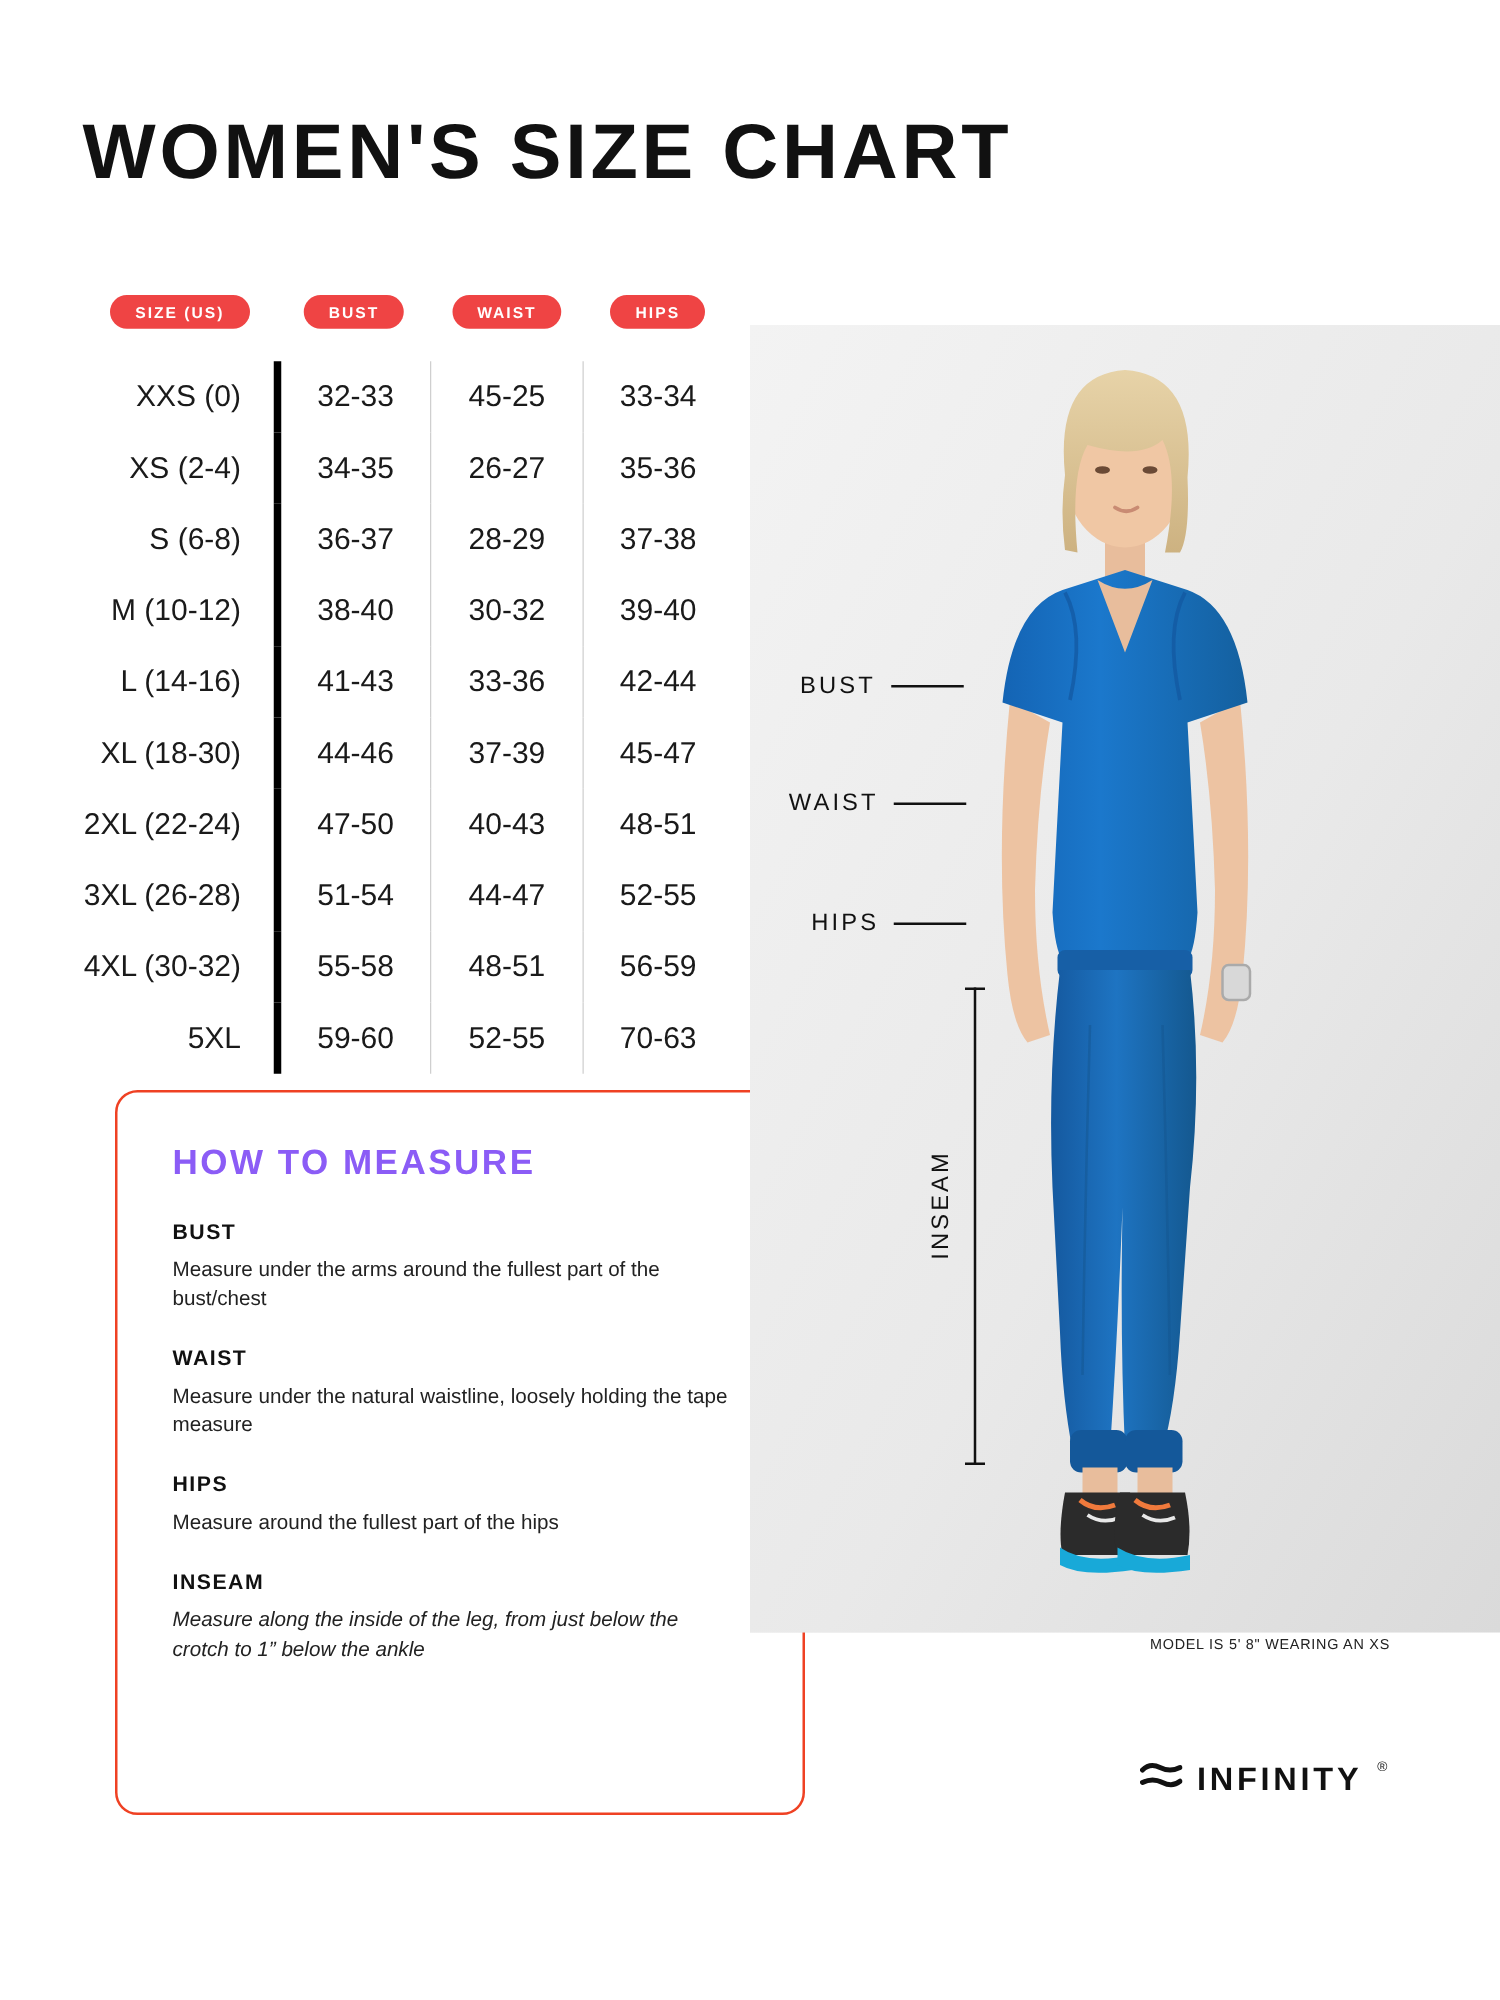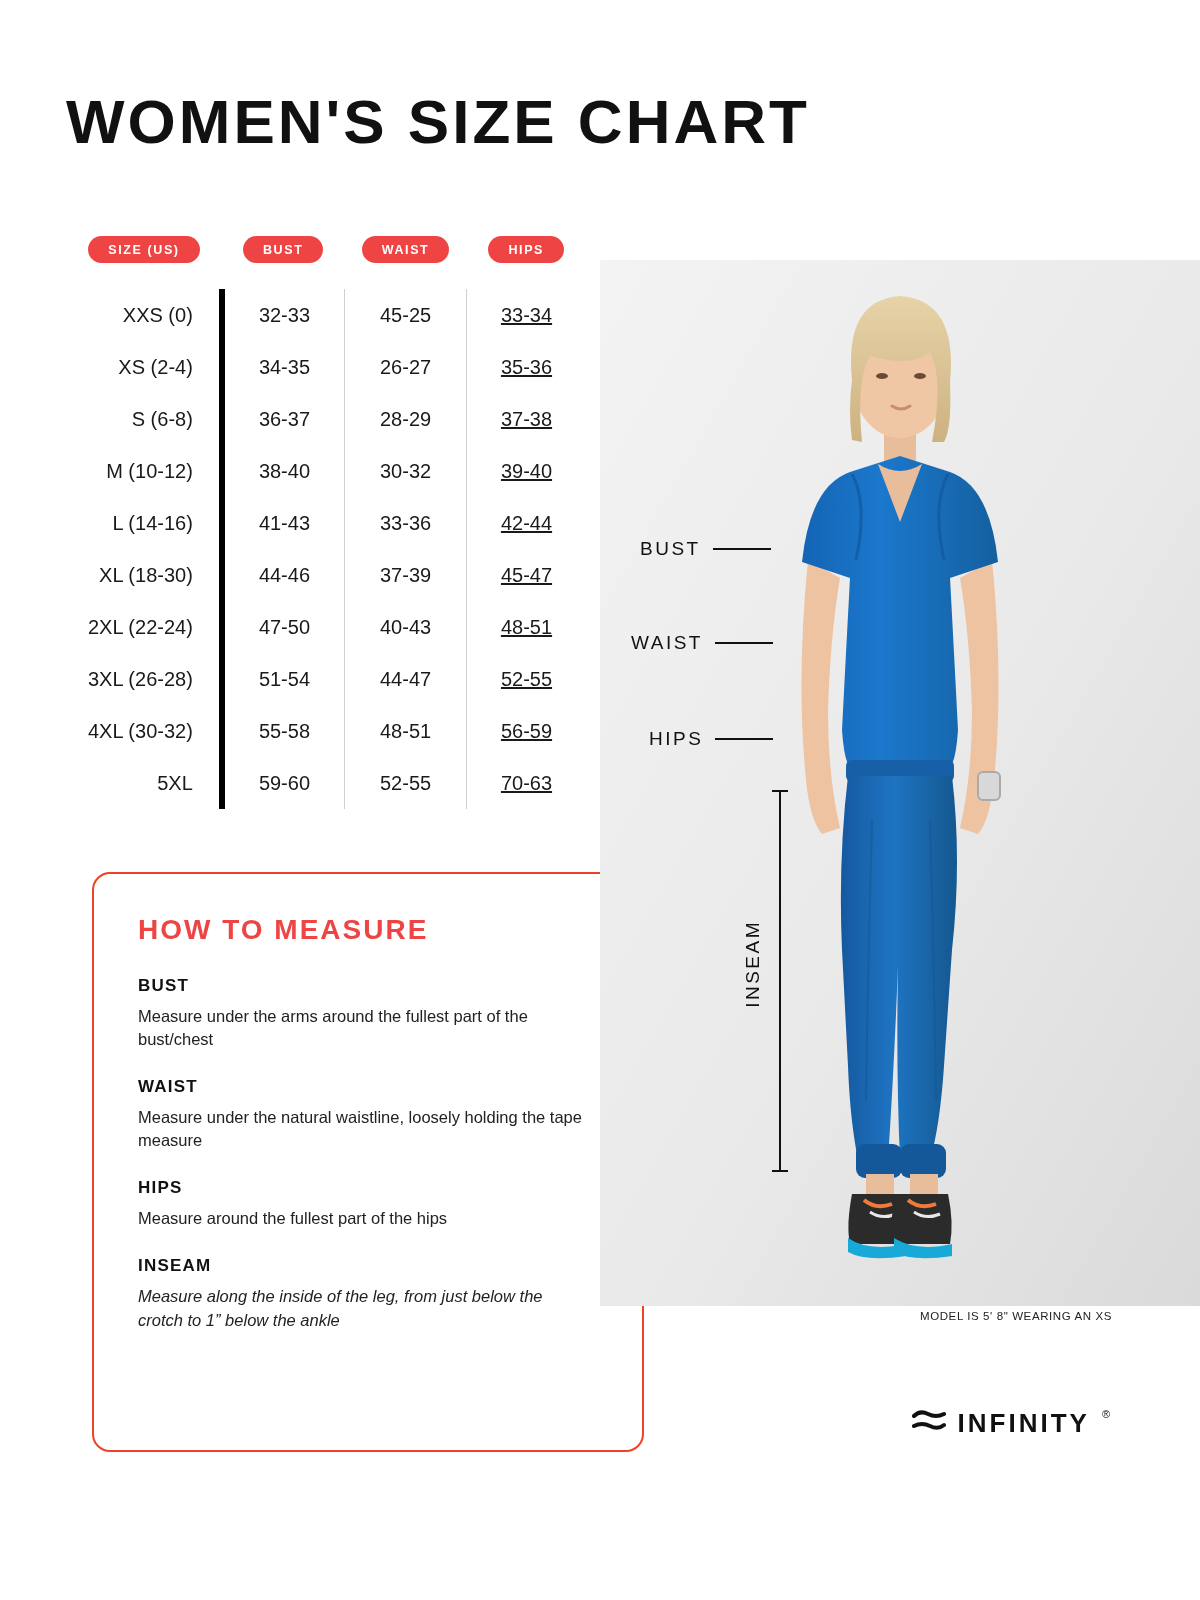--- a/index.html
+++ b/index.html
@@ -54,42 +54,41 @@
     background: #ef4444;
     color: #ffffff;
     font-size: 12.5px;
     font-weight: bold;
     letter-spacing: 1.6px;
     border-radius: 20px;
     padding: 7px 20px 6px 20px;
     white-space: nowrap;
   }
   .size-table td {
-    font-size: 20px;
+    font-size: 24px;
     color: #1a1a1a;
     padding: 14.5px 0;
     text-align: center;
   }
   .size-table td.col-size {
     text-align: right;
     padding-right: 26px;
     width: 136px;
   }
   .size-table td.col-bust {
     width: 128px;
     border-left: 6px solid #000000;
   }
   .size-table td.col-waist {
     width: 128px;
     border-left: 1px solid #cfcfcf;
   }
   .size-table td.col-hips {
     width: 128px;
     border-left: 1px solid #cfcfcf;
-    text-decoration: underline;
   }
   .size-table th.col-size { width: 136px; text-align: center; }
   .size-table th.col-bust,
   .size-table th.col-waist,
   .size-table th.col-hips { width: 128px; text-align: center; }
 
   
   .howto {
     position: absolute;
     left: 92px;
@@ -100,21 +99,21 @@
     border-radius: 18px;
     box-sizing: border-box;
     background: transparent;
     padding: 40px 44px;
   }
   .howto h2 {
     margin: 0 0 30px 0;
     font-size: 28px;
     font-weight: bold;
     letter-spacing: 2px;
-    color: #ef4444;
+    color: #8b5cf6;
   }
   .howto .term {
     font-size: 17px;
     font-weight: bold;
     letter-spacing: 1.2px;
     color: #111111;
     margin: 0 0 9px 0;
   }
   .howto .desc {
     font-size: 16.5px;

